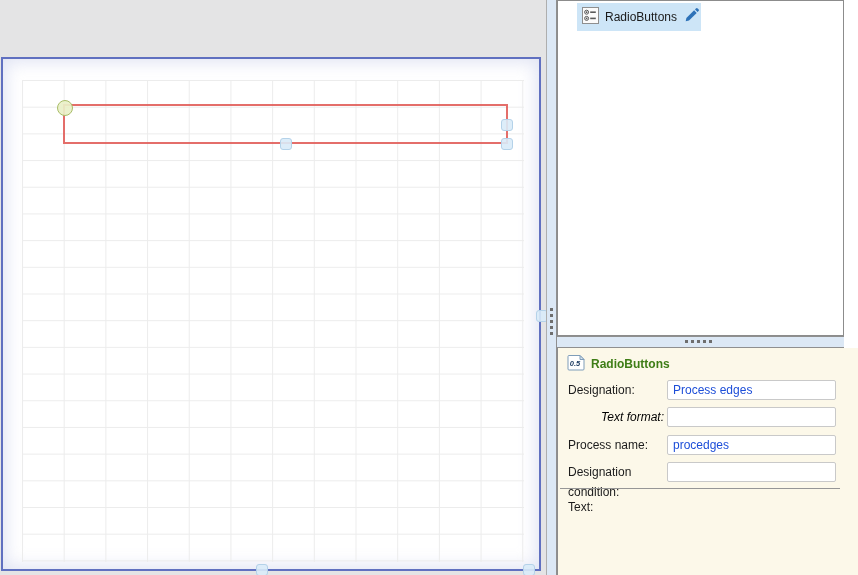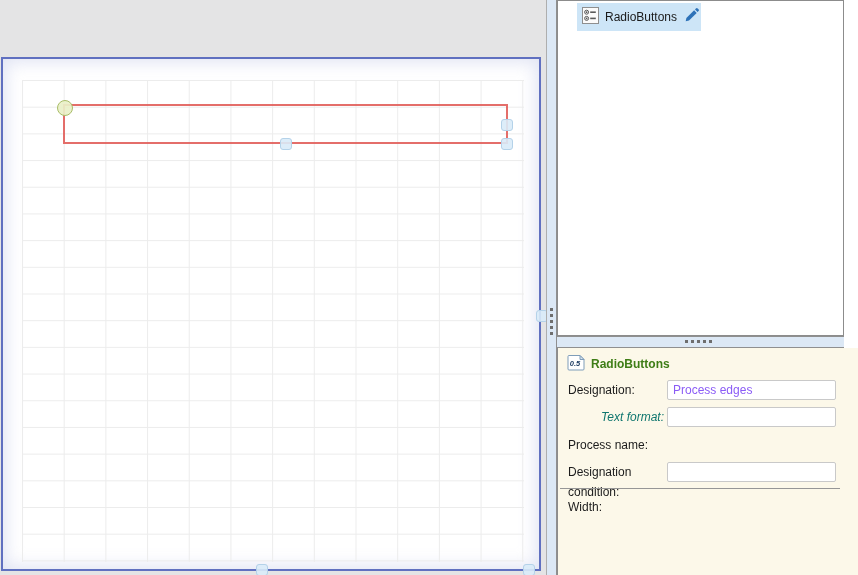--- a/index.html
+++ b/index.html
@@ -62,25 +62,25 @@
   
   .prop-panel{
     position:absolute;left:557px;top:348px;width:316px;height:227px;box-sizing:border-box;
     background:#fcf8e9;border-left:1px solid #8c8c8c;border-right:7px solid #7f1d1d;
     overflow:hidden;
   }
   .prop-header-icon{position:absolute;left:9px;top:6px;}
   .prop-title{position:absolute;left:33px;top:9px;font-weight:bold;color:#3e7d16;}
   .prop-row{position:absolute;left:0;width:100%;height:20px;}
   .prop-row .plabel{position:absolute;left:10px;top:0;width:96px;line-height:20px;}
-  .prop-row .plabel.accent{text-align:right;font-style:italic;color:#0f766e;}
+  .prop-row .plabel.accent{text-align:right;font-style:italic;color:#000000;}
   .prop-row input{
     position:absolute;left:109px;top:0;width:169px;height:20px;box-sizing:border-box;
     border:1px solid #c9c9c9;border-radius:2px;background:#ffffff;
-    font-family:"Liberation Sans","DejaVu Sans",sans-serif;font-size:12px;color:#8b5cf6;
+    font-family:"Liberation Sans","DejaVu Sans",sans-serif;font-size:12px;color:#1d4ed8;
     padding:0 5px;outline:none;
   }
   .row-designation{top:32px;} .row-textformat{top:59px;} .row-variable{top:87px;}
   .row-visibility{top:114px;} .row-width{top:149px;} .row-height{top:177px;}
   .prop-divider{position:absolute;left:2px;top:140px;width:280px;height:0;border-top:1px solid #969696;}
 </style>
 </head>
 <body>
 
 <div class="designer">
@@ -158,26 +158,27 @@
     <input type="text" value="Process edges" style="">
   </div>
 
   <div class="prop-row row-textformat">
     <span class="plabel accent">Text format:</span>
     <input type="text" value="" style="">
   </div>
 
   <div class="prop-row row-variable">
     <span class="plabel">Process name:</span>
+    <input type="text" value="procedges" style="">
   </div>
 
   <div class="prop-row row-visibility">
     <span class="plabel">Designation condition:</span>
     <input type="text" value="" style="">
   </div>
 
   <div class="prop-divider"></div>
 
   <div class="prop-row row-width">
-    <span class="plabel">Width:</span>
+    <span class="plabel">Text:</span>
   </div>
 
 </div>
 
 </body></html>

